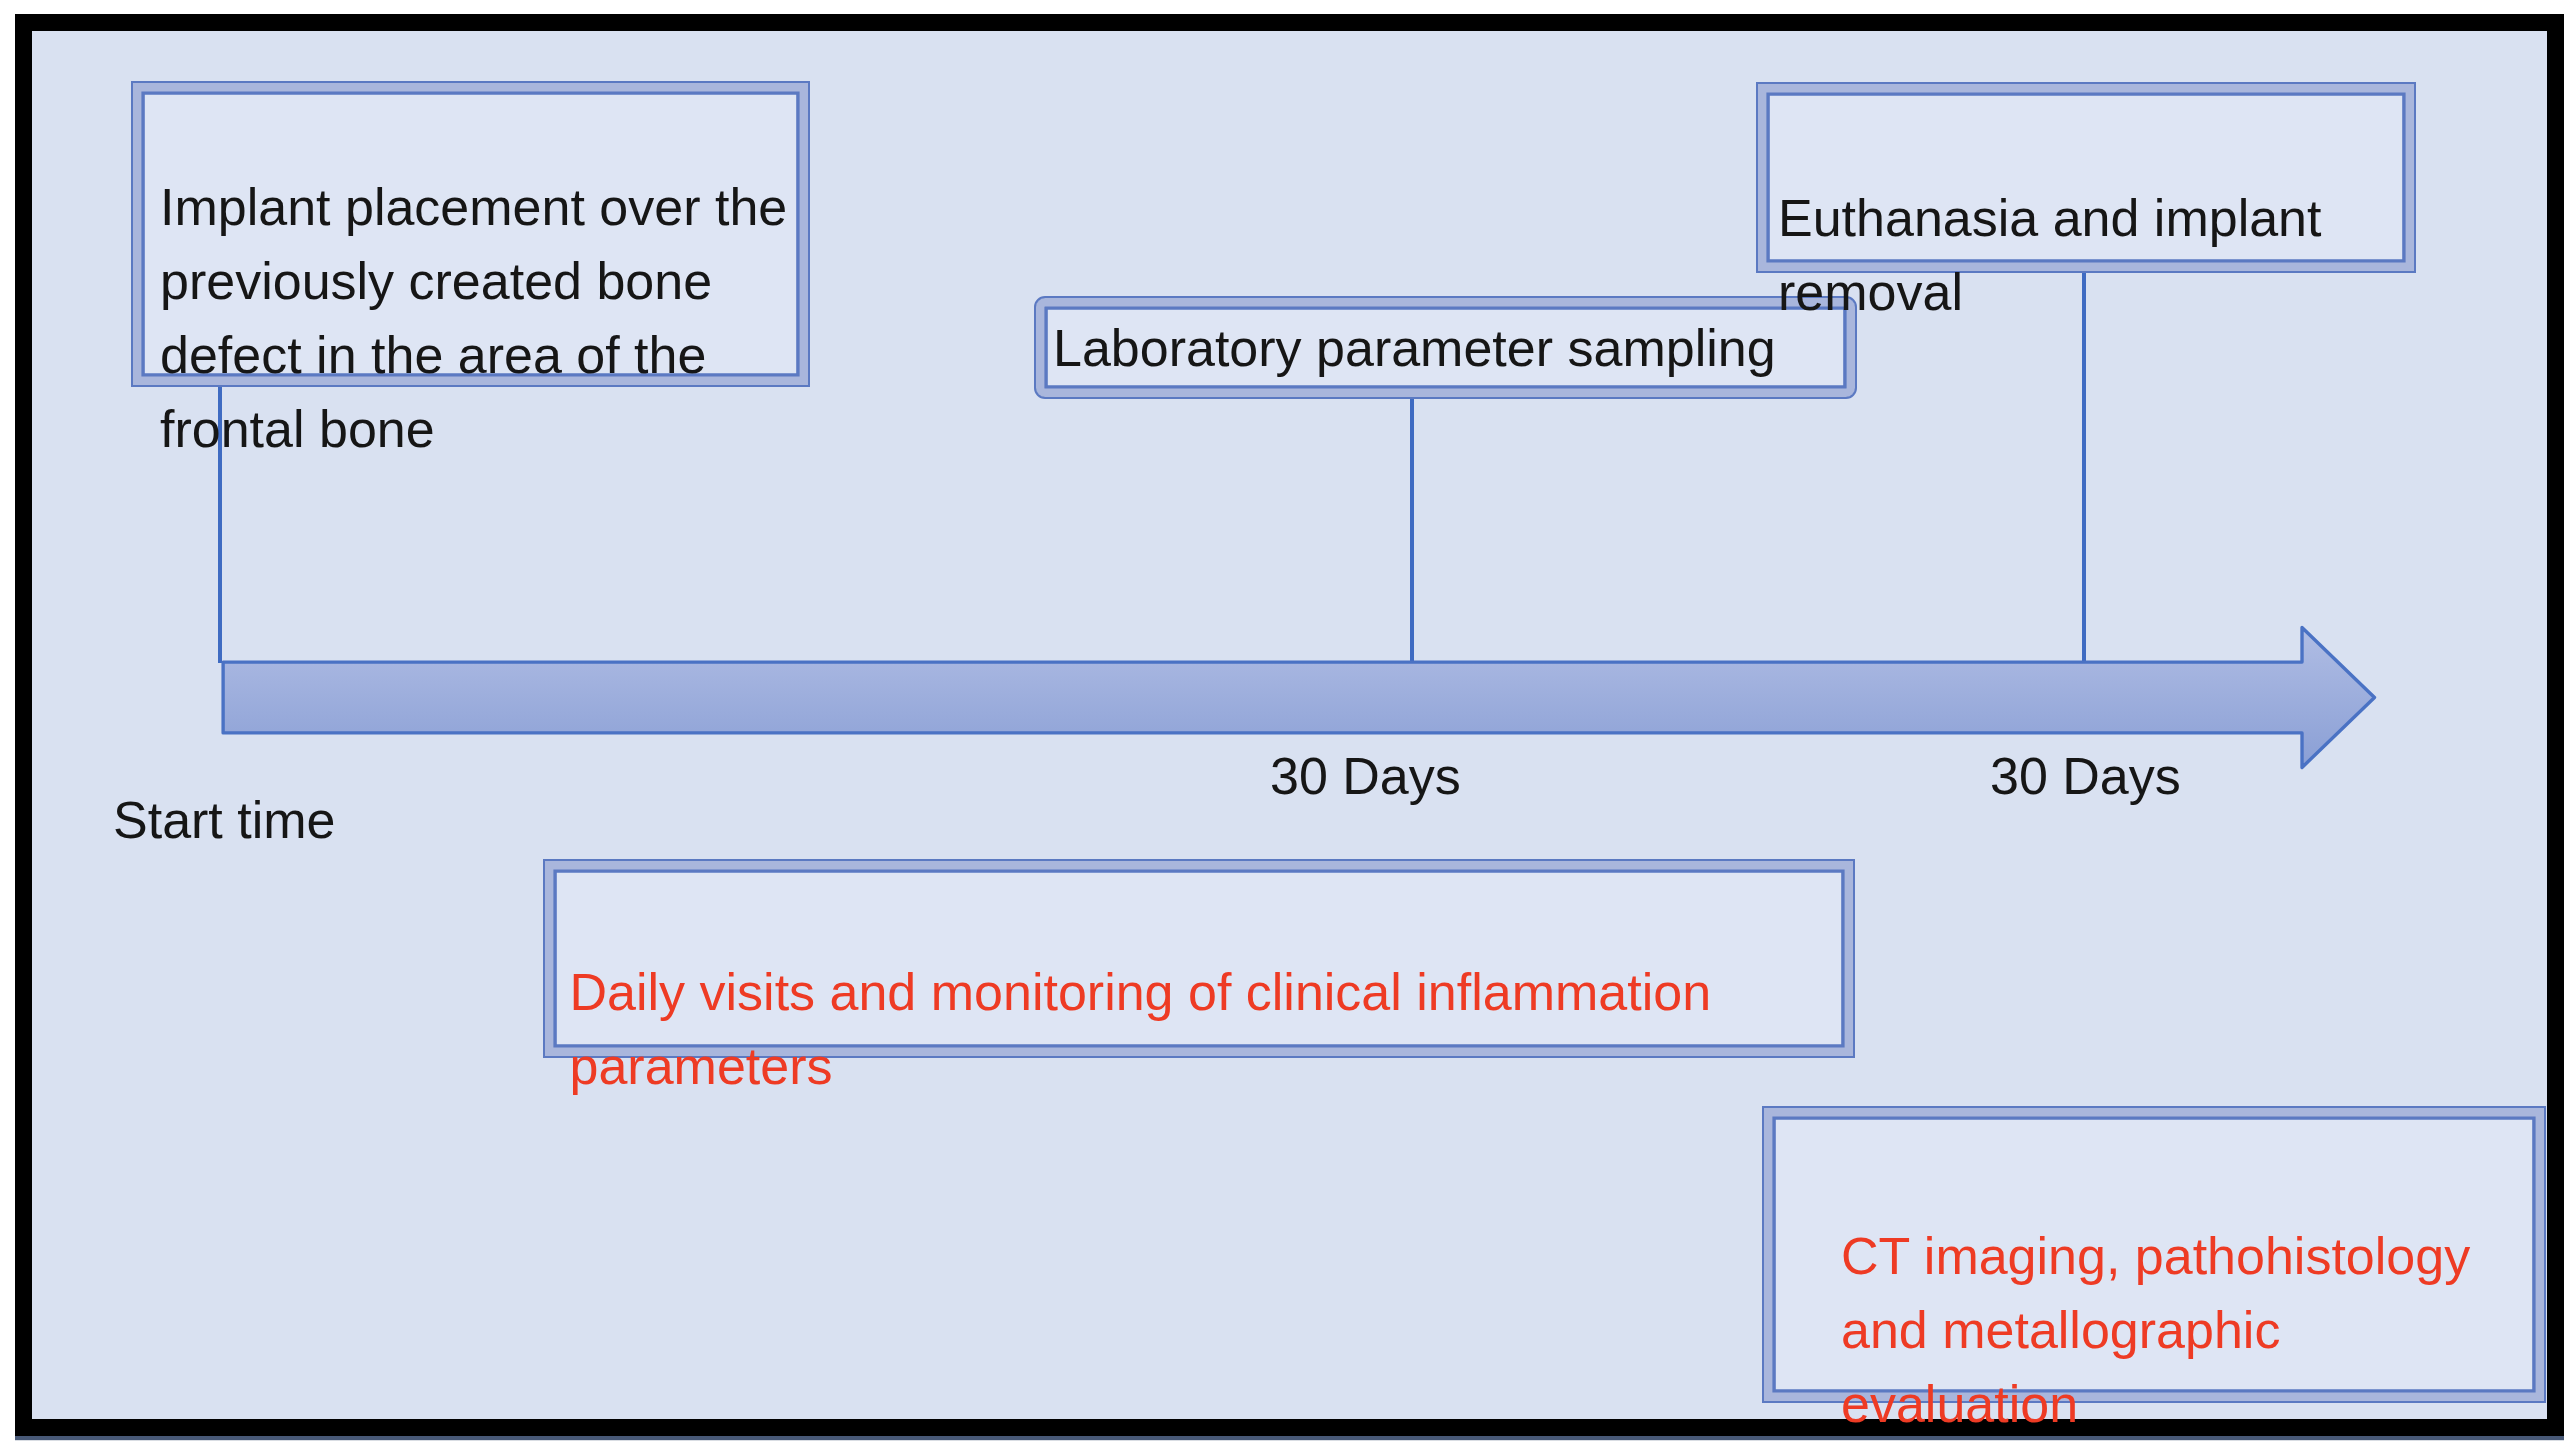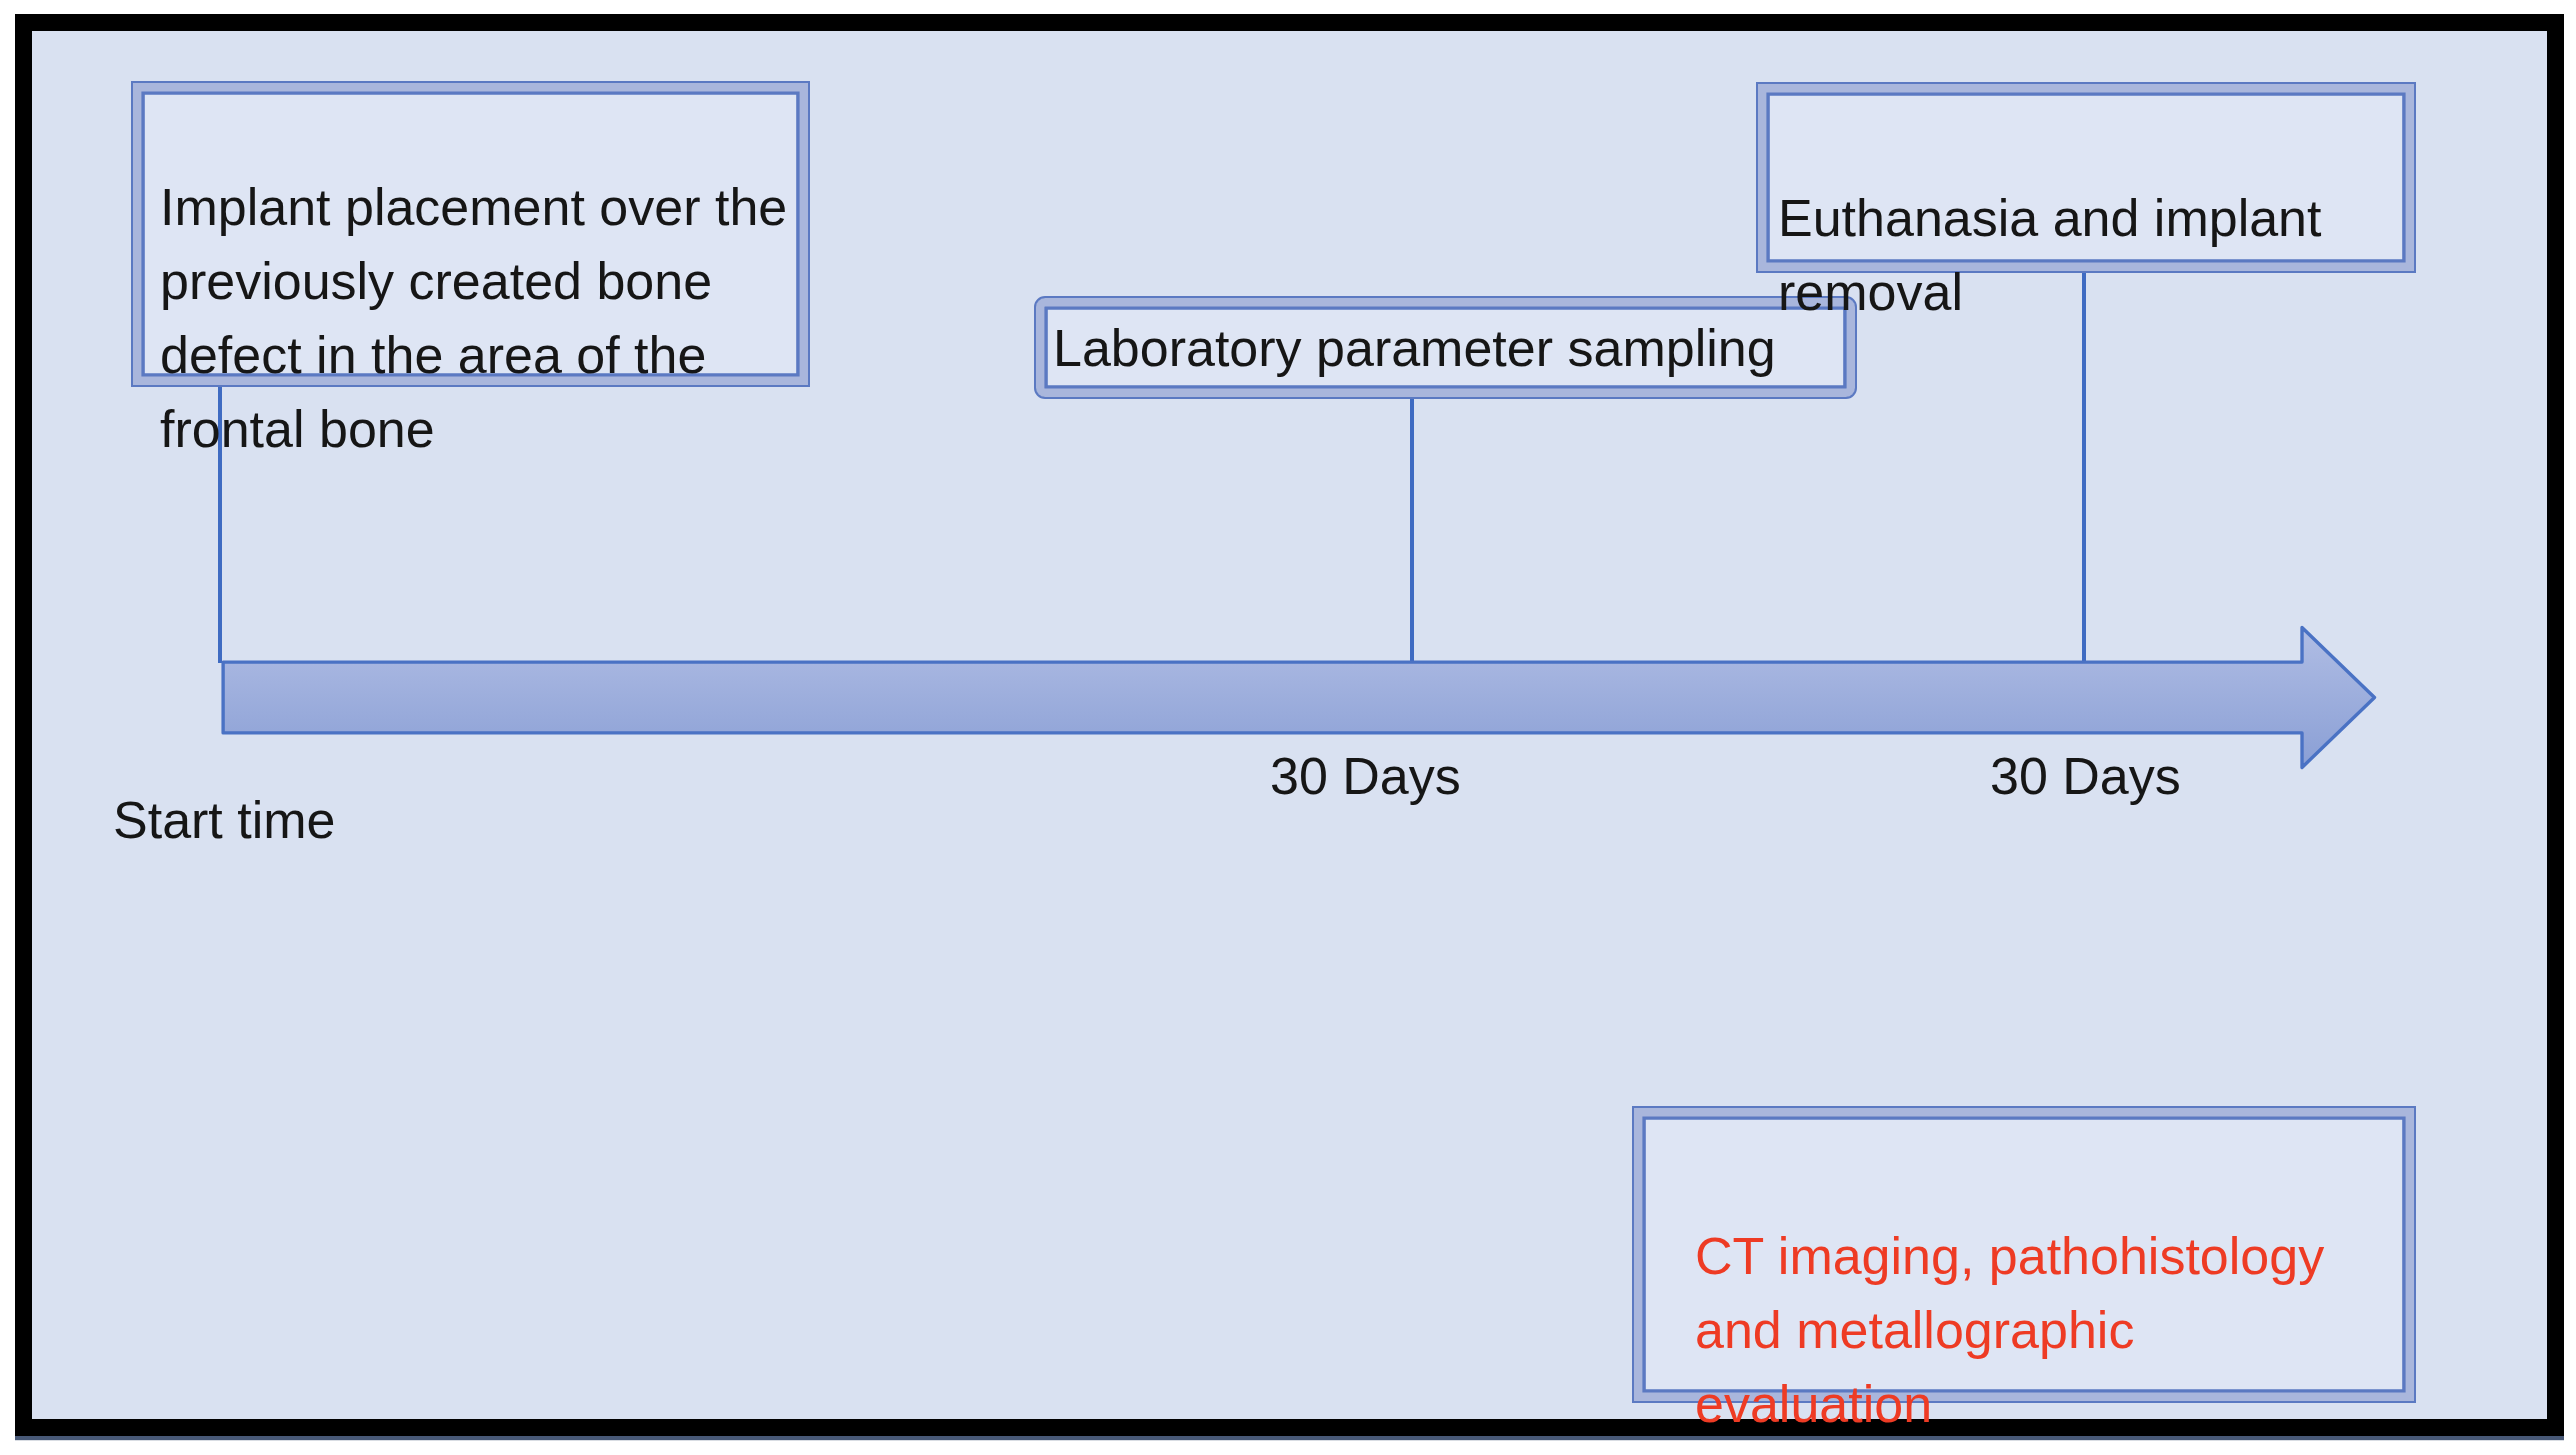--- a/index.html
+++ b/index.html
@@ -36,21 +36,21 @@
     color: var(--c-text_black, #161616);
     font-size: 52px;
     line-height: 74px;
     white-space: pre-line;
   }
   .red-text { color: var(--c-text_red, #ee3b24); }
   #box-implant    { left: 131px;  top: 81px;   width: 679px;  height: 306px; padding: 12.7px 17px 0 27px; }
   #box-lab        { left: 1034px; top: 296px;  width: 823px;  height: 103px; display: flex; align-items: center; padding: 0 0 0 17px; border-radius: 11px; }
   #box-euthanasia { left: 1756px; top: 82px;   width: 660px;  height: 191px; padding: 23px 0 0 20px; }
   #box-daily      { left: 543px;  top: 859px; width: 1312px; height: 199px; padding: 20px 0 0 24.5px; }
-  #box-ct         { left: 1632px; top: 1106px; width: 784px;  height: 297px; padding: 37px 17px 0 61px; }
+  #box-ct         { left: 1762px; top: 1106px; width: 784px;  height: 297px; padding: 37px 17px 0 77px; }
   .vline {
     position: absolute;
     width: 4.2px;
     background: var(--c-connector, #3f6bc2);
   }
   #line-implant    { left: 218px;  top: 387px; height: 276px; }
   #line-lab        { left: 1410px; top: 399px; height: 264px; }
   #line-euthanasia { left: 2082px; top: 273px; height: 390px; }
   #timeline-arrow {
     position: absolute;
@@ -100,20 +100,24 @@
 
   <div class="tbox" id="box-lab">
     <span>Laboratory parameter sampling</span>
   </div>
 
   <div class="tbox" id="box-euthanasia">
     <span>Euthanasia and implant
 removal</span>
   </div>
 
+  <div class="tbox red-text" id="box-daily">
+    <span>Daily visits and monitoring of clinical inflammation
+parameters</span>
+  </div>
 
   <div class="tbox red-text" id="box-ct">
     <span>CT imaging, pathohistology
 and metallographic
 evaluation</span>
   </div>
 
   <div class="axis-label" id="label-start">Start time</div>
   <div class="axis-label" id="label-mid">30 Days</div>
   <div class="axis-label" id="label-end">30 Days</div>

